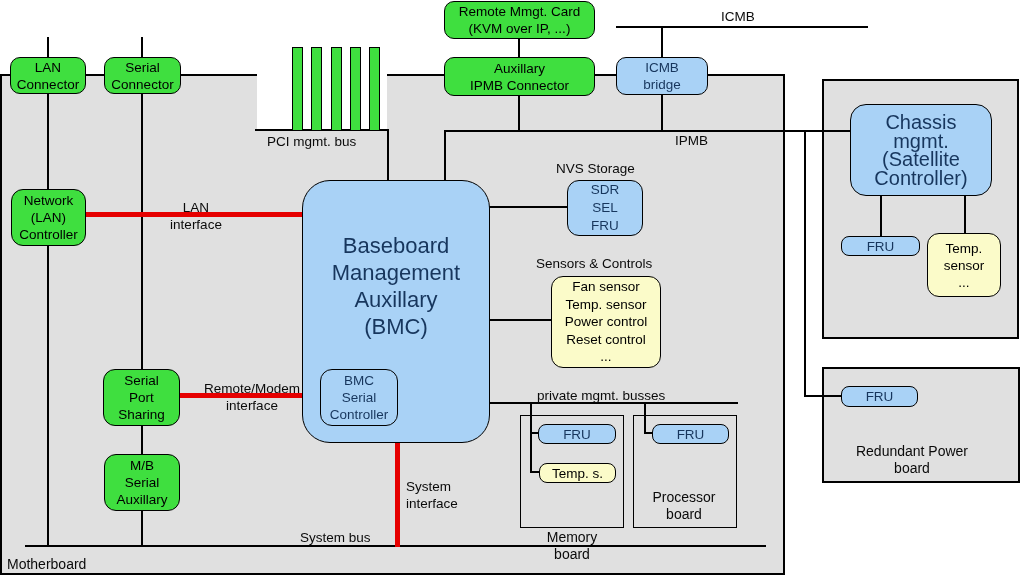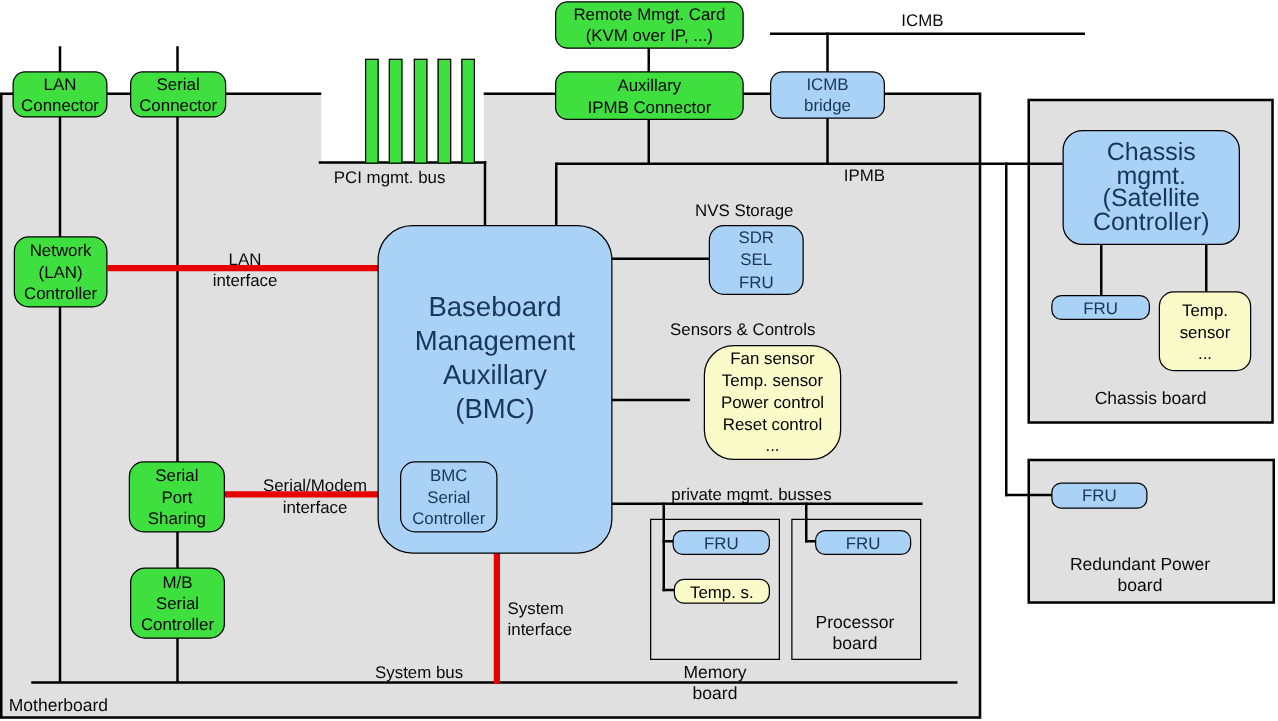--- a/index.html
+++ b/index.html
@@ -138,21 +138,21 @@
   <div class="node green" style="left:444px; top:1px; width:151px; height:38px;">Remote Mmgt. Card
 (KVM over IP, ...)</div>
   <div class="node green" style="left:11px; top:189px; width:75px; height:57px; border-radius:12px;">Network
 (LAN)
 Controller</div>
   <div class="node green" style="left:103px; top:369px; width:77px; height:57px; border-radius:12px;">Serial
 Port
 Sharing</div>
   <div class="node green" style="left:104px; top:454px; width:76px; height:57px; border-radius:12px;">M/B
 Serial
-Controller</div>
+Auxillary</div>
 
   <div class="node blue" style="left:616px; top:57px; width:92px; height:38px;">ICMB
 bridge</div>
   <div class="node blue bmc-node" style="left:302px; top:180px; width:188px; height:263px;">Baseboard
 Management
 Auxillary
 (BMC)</div>
   <div class="node blue" style="left:320px; top:369px; width:78px; height:57px; border-radius:12px; border-width:1.3px;">BMC
 Serial
 Controller</div>
@@ -161,46 +161,45 @@
 FRU</div>
   <div class="node blue chassis-mgmt-node" style="left:850px; top:104px; width:142px; height:92px;">Chassis
 mgmt.
 (Satellite
 Controller)</div>
   <div class="node blue small-node" style="left:841px; top:236px; width:79px; height:20px;">FRU</div>
   <div class="node blue small-node" style="left:538px; top:424px; width:78px; height:20px;">FRU</div>
   <div class="node blue small-node" style="left:652px; top:424px; width:77px; height:20px;">FRU</div>
   <div class="node blue small-node" style="left:841px; top:386px; width:77px; height:21px;">FRU</div>
 
-  <div class="node yellow" style="left:551px; top:276px; width:110px; height:92px; line-height:17.5px; border-radius:24px;margin-left:12px;">Fan sensor
+  <div class="node yellow" style="left:551px; top:276px; width:110px; height:92px; line-height:17.5px; border-radius:12px;">Fan sensor
 Temp. sensor
 Power control
 Reset control
 ...</div>
   <div class="node yellow small-node" style="left:539px; top:463px; width:77px; height:20px;">Temp. s.</div>
   <div class="node yellow" style="left:927px; top:233px; width:74px; height:64px; border-radius:12px;">Temp.
 sensor
 ...</div>
 
   <div class="lbl" style="left:267px; top:134px;">PCI mgmt. bus</div>
   <div class="lbl" style="left:721px; top:9px;">ICMB</div>
   <div class="lbl" style="left:627px; top:133px;margin-left:48px;">IPMB</div>
   <div class="lbl" style="left:556px; top:161px;">NVS Storage</div>
   <div class="lbl" style="left:536px; top:256px;">Sensors &amp; Controls</div>
   <div class="lbl center" style="left:150px; top:200px; width:92px;">LAN
 interface</div>
-  <div class="lbl center" style="left:196px; top:381px; width:112px;">Serial/Modem
+  <div class="lbl center" style="left:196px; top:381px; width:112px;">Remote/Modem
 interface</div>
   <div class="lbl" style="left:406px; top:479px;">System
 interface</div>
   <div class="lbl" style="left:300px; top:530px;">System bus</div>
   <div class="lbl" style="left:537px; top:388px;">private mgmt. busses</div>
 
   <div class="boardlbl" style="left:7px; top:556px;">Motherboard</div>
-  <div class="boardlbl center" style="left:822px; top:310px; width:197px;">Chassis board</div>
   <div class="boardlbl center" style="left:822px; top:443px; width:180px; line-height:16.5px;">Redundant Power
 board</div>
   <div class="boardlbl center" style="left:520px; top:489px; width:104px; line-height:16.5px;margin-top:40px;">Memory
 board</div>
   <div class="boardlbl center" style="left:633px; top:489px; width:102px; line-height:16.5px;">Processor
 board</div>
 
 </div>
 
 </body></html>

